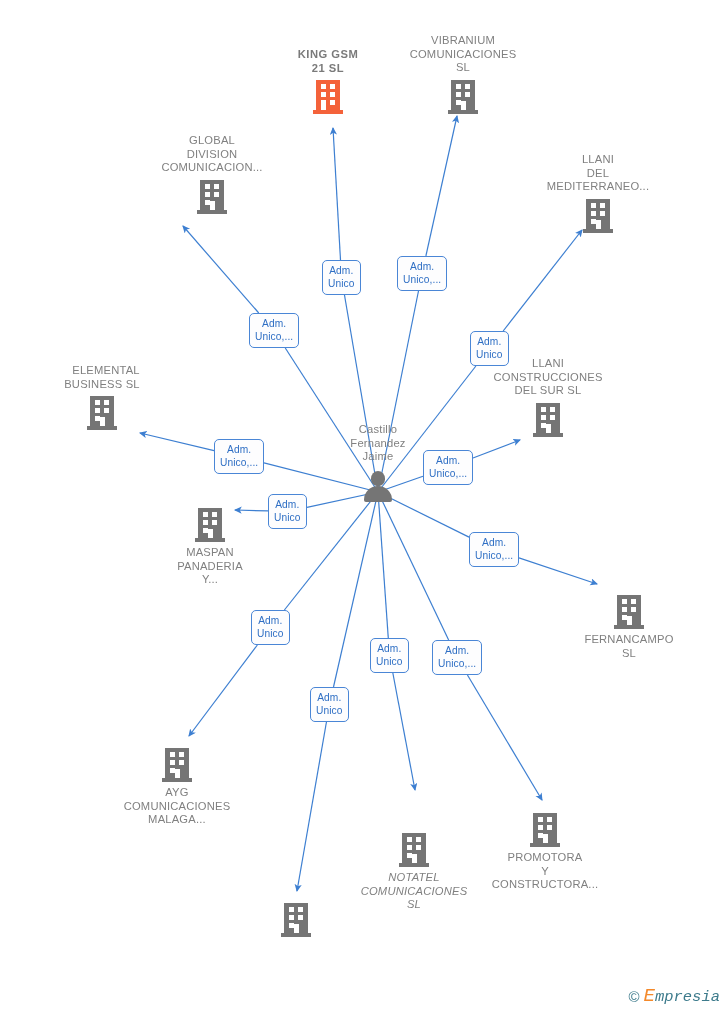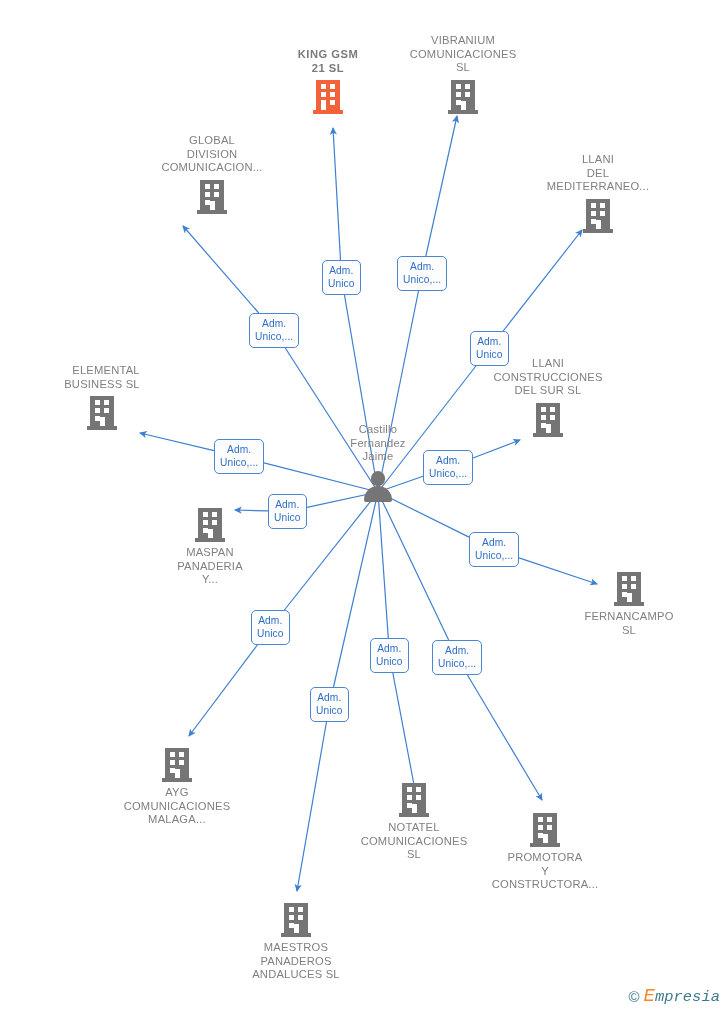--- a/index.html
+++ b/index.html
@@ -324,21 +324,21 @@
         <div class="win" style="left:17px; top:4px;"></div>
         <div class="win" style="left:8px;  top:12px;"></div>
         <div class="win" style="left:17px; top:12px;"></div>
         <div class="win" style="left:8px;  top:20px;"></div>
         <div class="door"></div>
         <div class="base"></div>
       </div>
     </div>
   </div>
 
-  <div class="node label-below" style="left:629px; top:572px;">
+  <div class="node label-below" style="left:629px; top:595px;">
     <div class="label">FERNANCAMPO
 SL</div>
     <div class="glyph">
       <div class="bld">
         <div class="body"></div>
         <div class="win" style="left:8px;  top:4px;"></div>
         <div class="win" style="left:17px; top:4px;"></div>
         <div class="win" style="left:8px;  top:12px;"></div>
         <div class="win" style="left:17px; top:12px;"></div>
         <div class="win" style="left:8px;  top:20px;"></div>
@@ -359,21 +359,21 @@
         <div class="win" style="left:17px; top:4px;"></div>
         <div class="win" style="left:8px;  top:12px;"></div>
         <div class="win" style="left:17px; top:12px;"></div>
         <div class="win" style="left:8px;  top:20px;"></div>
         <div class="door"></div>
         <div class="base"></div>
       </div>
     </div>
   </div>
 
-  <div class="node label-below" style="left:414px; top:783px;">
+  <div class="node label-below" style="left:414px; top:833px;font-style:italic;">
     <div class="label">NOTATEL
 COMUNICACIONES
 SL</div>
     <div class="glyph">
       <div class="bld">
         <div class="body"></div>
         <div class="win" style="left:8px;  top:4px;"></div>
         <div class="win" style="left:17px; top:4px;"></div>
         <div class="win" style="left:8px;  top:12px;"></div>
         <div class="win" style="left:17px; top:12px;"></div>
@@ -396,23 +396,20 @@
         <div class="win" style="left:8px;  top:12px;"></div>
         <div class="win" style="left:17px; top:12px;"></div>
         <div class="win" style="left:8px;  top:20px;"></div>
         <div class="door"></div>
         <div class="base"></div>
       </div>
     </div>
   </div>
 
   <div class="node label-below" style="left:296px; top:903px;">
-    <div class="label">MAESTROS
-PANADEROS
-ANDALUCES SL</div>
     <div class="glyph">
       <div class="bld">
         <div class="body"></div>
         <div class="win" style="left:8px;  top:4px;"></div>
         <div class="win" style="left:17px; top:4px;"></div>
         <div class="win" style="left:8px;  top:12px;"></div>
         <div class="win" style="left:17px; top:12px;"></div>
         <div class="win" style="left:8px;  top:20px;"></div>
         <div class="door"></div>
         <div class="base"></div>

